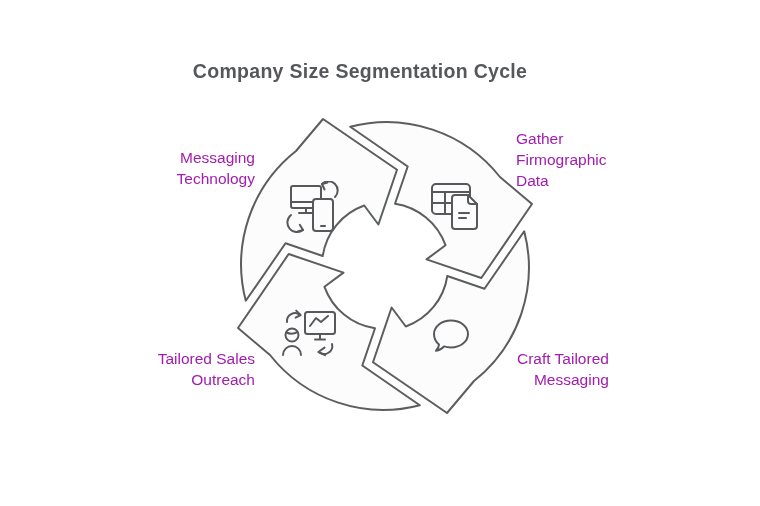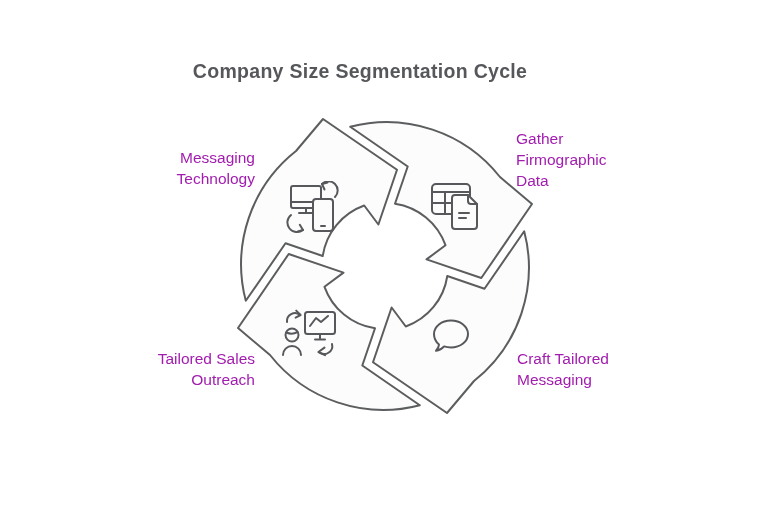--- a/index.html
+++ b/index.html
@@ -19,21 +19,21 @@
   .icon-table{left:429px;top:177px;}
   .icon-person{left:282px;top:307px;}
   .icon-bubble{left:431px;top:317px;}
   .step-label{
     position:absolute;font-size:15.5px;line-height:21px;
     color:#a21caf;white-space:pre-line;
   }
   .lbl-implement{top:147px;right:505px;text-align:right;}
   .lbl-gather{top:128px;left:516px;text-align:left;}
   .lbl-optimize{top:348px;right:505px;text-align:right;}
-  .lbl-craft{top:348px;left:517px;text-align:left;}
+  .lbl-craft{top:348px;left:517px;text-align:right;}
 </style>
 </head>
 <body>
 
 <div class="title">Company Size Segmentation Cycle</div>
 
 <svg class="cycle-svg" viewBox="0 0 760 506" aria-hidden="true">
   <defs>
     <path id="cycArrow" d="M -139.2 34.8
                            A 144.5 144.5 0 0 1 -89 -115

